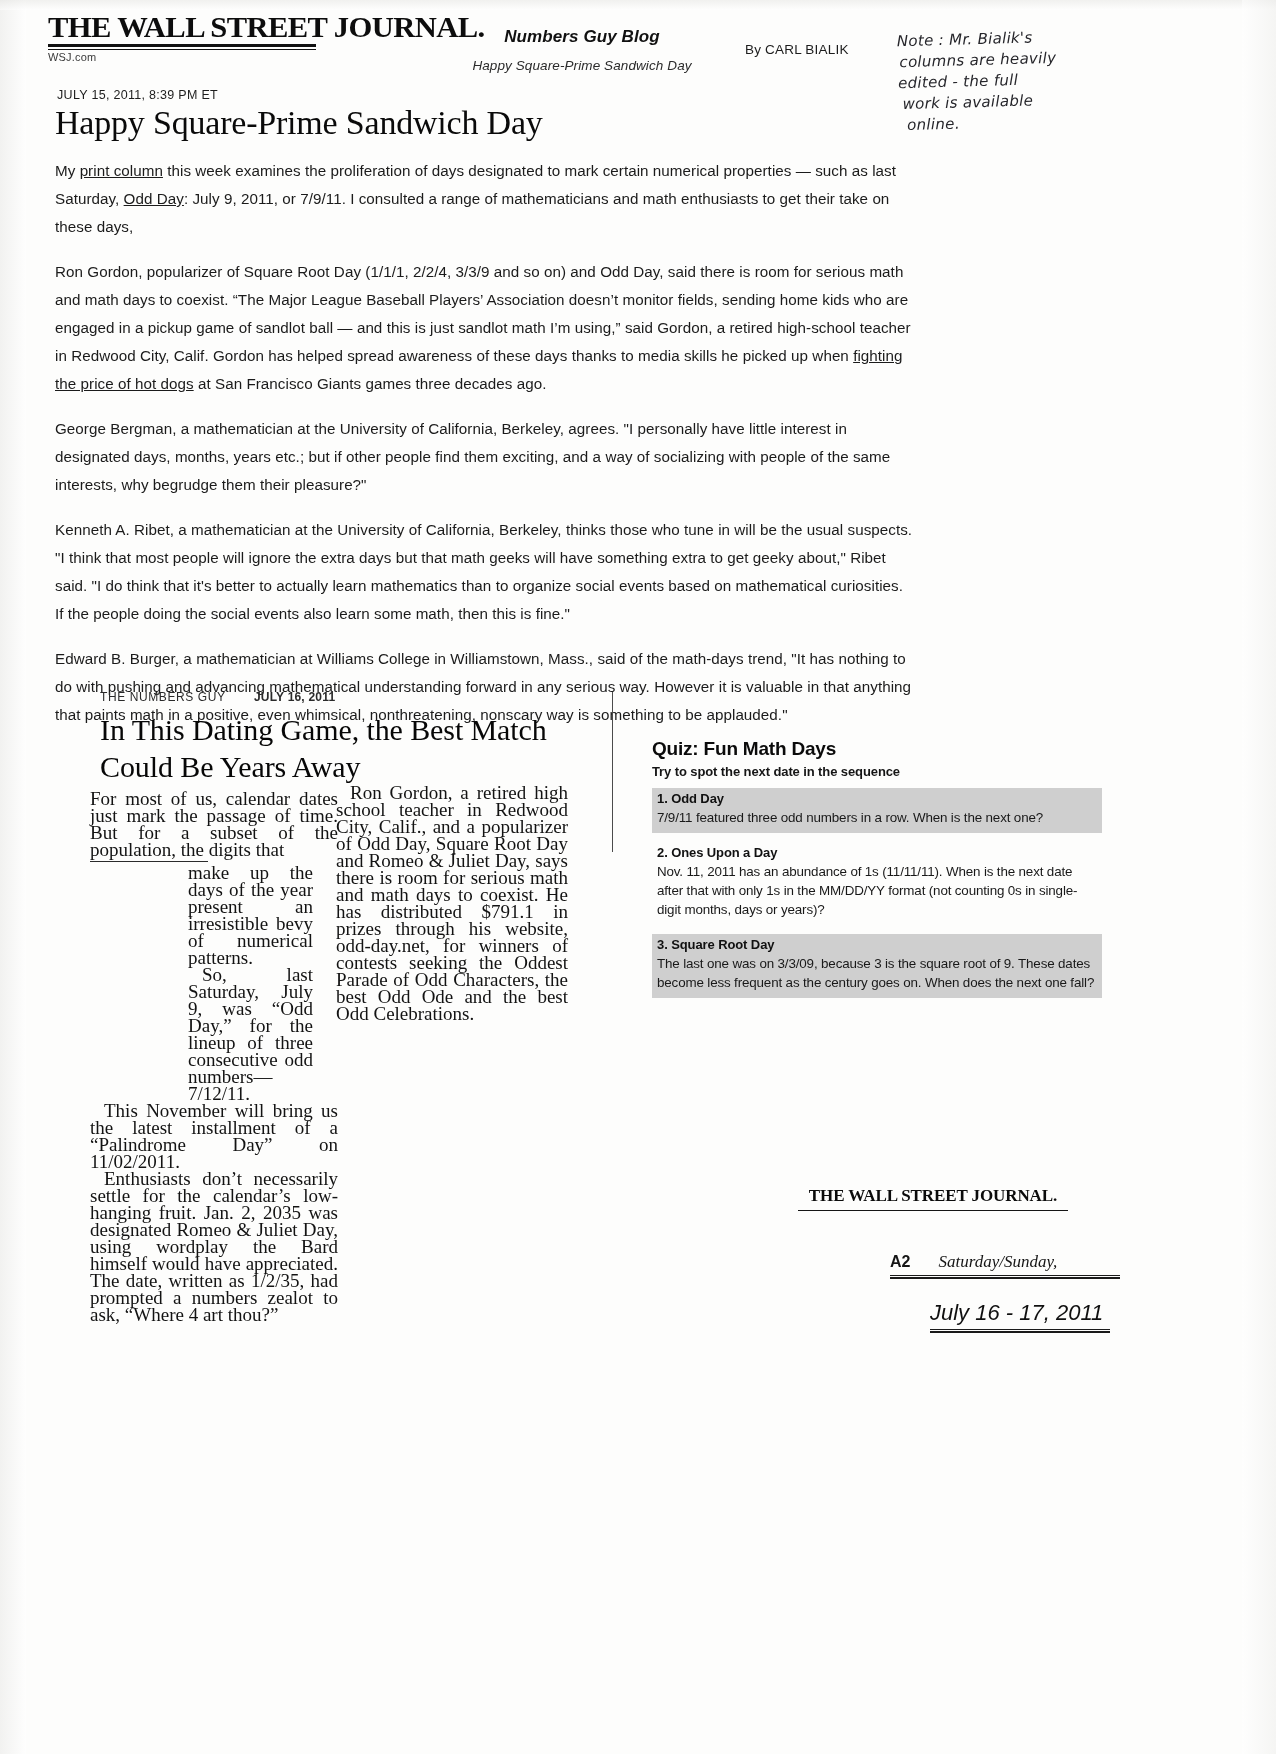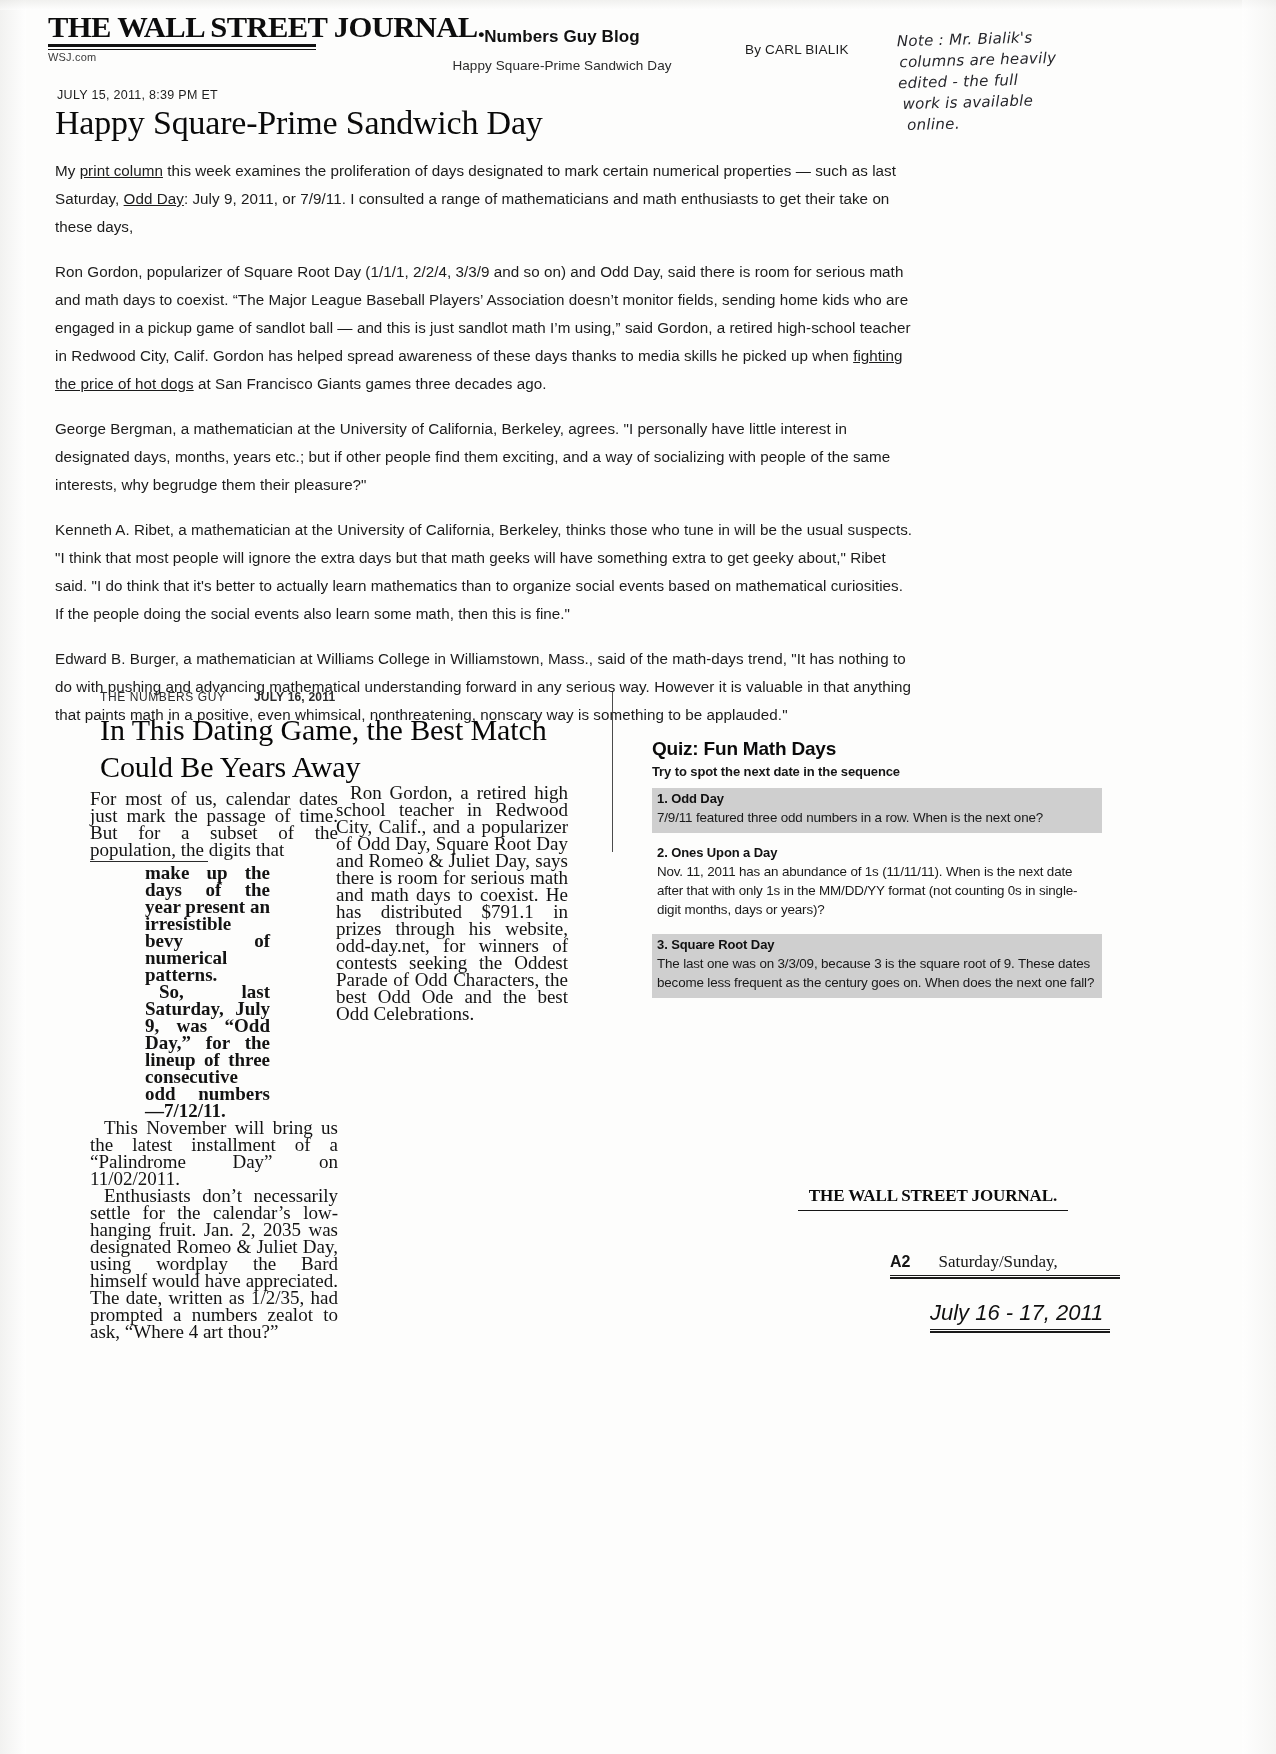--- a/index.html
+++ b/index.html
@@ -23,21 +23,21 @@
   .masthead .wsj{
     font-family:"Liberation Serif",serif;font-weight:700;font-size:30px;
     letter-spacing:-0.6px;line-height:1;color:#0d0d0d;white-space:nowrap;
     transform:scaleX(1.02);transform-origin:left;
   }
   .masthead .rule1{border-bottom:3px solid #111;margin-top:2px;width:268px;}
   .masthead .rule2{border-bottom:1px solid #111;margin-top:2px;width:268px;}
   .masthead .dotcom{font-size:11px;letter-spacing:.2px;color:#3a3a3a;margin-top:1px;
     font-family:"Liberation Sans",sans-serif;}
 
-  .blog-block{position:absolute;left:412px;top:27px;width:300px;text-align:center;}
+  .blog-block{position:absolute;left:432px;top:27px;width:300px;text-align:center;font-style:italic;}
   .blog-title{font-size:17px;font-weight:700;color:#111;letter-spacing:.1px;}
   .blog-sub{font-size:13.5px;color:#2b2b2b;margin-top:11px;letter-spacing:.1px;}
 
   .byline-top{position:absolute;left:745px;top:42px;font-size:13.5px;color:#1d1d1d;
     letter-spacing:.2px;}
 
   
   .handnote{position:absolute;left:898px;top:28px;width:230px;
     font-family:"DejaVu Sans",sans-serif;font-size:15px;line-height:21px;
     color:#26262b;transform:rotate(-1.6deg);letter-spacing:.3px;}
@@ -72,21 +72,21 @@
     color:#070707;margin-top:7px;width:520px;letter-spacing:-0.1px;
   }
 
   .vrule{position:absolute;left:612px;top:692px;width:1px;height:160px;background:#4b4b4b;}
   .ccol{font-family:"Liberation Serif",serif;font-size:19px;line-height:17px;
     color:#131313;text-align:justify;}
   .ccol p{margin:0;text-indent:14px;}
   .ccol p.noind{text-indent:0;}
 
   .col-left{position:absolute;left:90px;top:790px;width:248px;}
-  .col-left .narrow{width:125px;margin-left:55px;font-weight:bold;}
+  .col-left .narrow{width:125px;margin-left:98px;}
   .col-left .wide{width:248px;}
   .hr-gap{border-top:1px solid #2b2b2b;width:118px;margin:3px 0 2px 0;}
 
   .col-right{position:absolute;left:336px;top:784px;width:232px;}
 
   
   .quiz{position:absolute;left:652px;top:738px;width:450px;}
   .quiz-title{font-size:19px;font-weight:700;color:#0b0b0b;letter-spacing:-0.2px;}
   .quiz-sub{font-size:13px;font-weight:700;color:#151515;margin-top:4px;letter-spacing:-0.1px;}
   .qitem{margin-top:9px;padding:3px 5px 6px 5px;}
@@ -97,21 +97,21 @@
   
   .footer-wsj{position:absolute;left:798px;top:1186px;width:270px;text-align:center;
     font-family:"Liberation Serif",serif;font-size:17px;font-weight:700;color:#0b0b0b;
     letter-spacing:-0.1px;}
   .footer-wsj .frule{border-bottom:1.5px solid #151515;margin-top:4px;}
 
   .footer-page{position:absolute;left:890px;top:1252px;width:230px;
     font-family:"Liberation Serif",serif;}
   .footer-page .a2{font-family:"Liberation Sans",sans-serif;font-weight:700;font-size:16px;
     display:inline-block;margin-right:24px;}
-  .footer-page .satsun{font-size:17px;}
+  .footer-page .satsun{font-size:17px;font-style:italic;}
   .footer-page .dbl{border-bottom:1px solid #1a1a1a;margin-top:3px;}
   .footer-page .dbl2{border-bottom:2px solid #1a1a1a;margin-top:1px;}
 
   .footer-date{position:absolute;left:930px;top:1300px;width:180px;
     font-family:Liberation Sans, sans-serif;font-size:22px;font-style:italic;color:#101010;}
   .footer-date .dbl{border-bottom:1px solid #1a1a1a;margin-top:3px;}
   .footer-date .dbl2{border-bottom:2px solid #1a1a1a;margin-top:1px;}
 </style>
 </head>
 <body>

